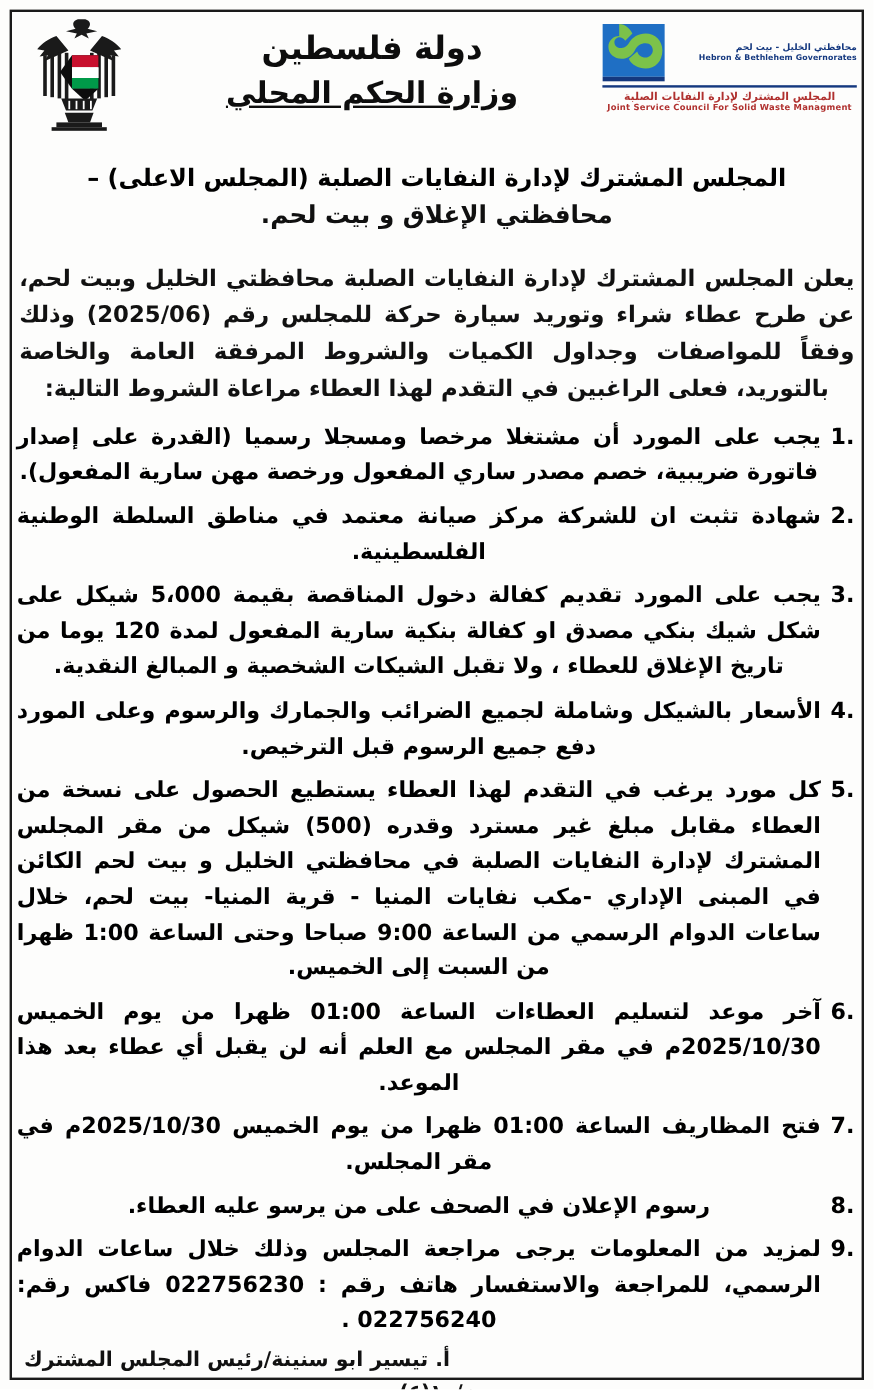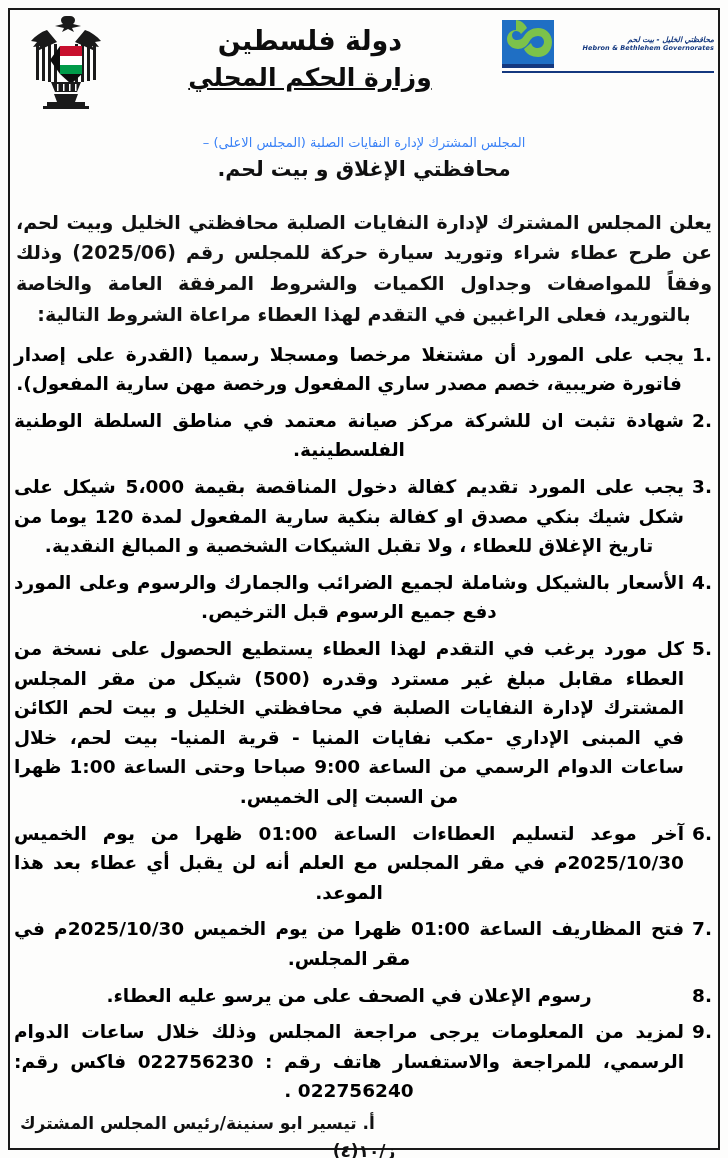--- a/index.html
+++ b/index.html
@@ -77,21 +77,20 @@
   }
   .logo-wrap {
     width: 212px;
     padding-top: 8px;
   }
   .logo-top {
     display: flex;
     flex-direction: row-reverse;
     align-items: center;
     gap: 7px;
-    font-style: italic;
   }
   .logo-mark {
     width: 52px;
     height: 48px;
     flex: 0 0 auto;
   }
   .logo-words {
     text-align: right;
     line-height: 1.12;
     flex: 1;
@@ -133,24 +132,24 @@
     letter-spacing: .2px;
   }
 
   
   .council {
     text-align: center;
     margin-top: 14px;
     padding: 0 22px;
   }
   .council-l1 {
-    font-size: 13px;
-    font-weight: normal;
+    font-size: 20px;
+    font-weight: bold;
     line-height: 1.45;
-    color: #3b82f6;
+    color: #000000;
   }
   .council-l2 {
     font-size: 20.5px;
     font-weight: bold;
     line-height: 1.45;
     color: #101010;
     margin-top: 2px;
   }
 
   
@@ -271,20 +270,24 @@
             <rect x="0" y="0" width="52" height="44" fill="#1f6fc4"></rect>
             <path d="M14 10 c-5 0 -9 4 -9 9 c0 6 5 10 11 10 c5 0 9 -3 11 -7 c2 -4 5 -6 9 -6 c4 0 6 3 6 6 c0 3 -3 6 -6 6 c-4 0 -6 -2 -7 -5 l-7 6 c2 5 8 8 14 8 c8 0 14 -6 14 -15 c0 -8 -6 -14 -14 -14 c-6 0 -11 3 -14 8 c-2 3 -4 4 -7 4 c-3 0 -5 -2 -5 -5 c0 -2 2 -4 4 -4 c2 0 4 1 5 3 l6 -6 c-2 -4 -6 -8 -11 -8 z" fill="#7cc24a"></path>
             <rect x="0" y="44" width="52" height="4" fill="#14387f"></rect>
           </svg>
           <div class="logo-words">
             <div class="lw-ar">محافظتي الخليل - بيت لحم</div>
             <div class="lw-en">Hebron &amp; Bethlehem Governorates</div>
           </div>
         </div>
         <div class="logo-rule"></div>
+        <div class="logo-bottom">
+          <div class="lb-ar">المجلس المشترك لإدارة النفايات الصلبة</div>
+          <div class="lb-en">Joint Service Council For Solid Waste Managment</div>
+        </div>
       </div>
     </div>
 
     <div class="council">
       <div class="council-l1">المجلس المشترك لإدارة النفايات الصلبة (المجلس الاعلى) –</div>
       <div class="council-l2">محافظتي الإغلاق و بيت لحم.</div>
     </div>
 
     <div class="intro">يعلن المجلس المشترك لإدارة النفايات الصلبة محافظتي الخليل وبيت لحم، عن طرح عطاء شراء وتوريد سيارة حركة للمجلس  رقم (2025/06) وذلك وفقاً للمواصفات وجداول الكميات والشروط المرفقة العامة والخاصة بالتوريد، فعلى الراغبين في التقدم لهذا العطاء مراعاة الشروط التالية:</div>
 

